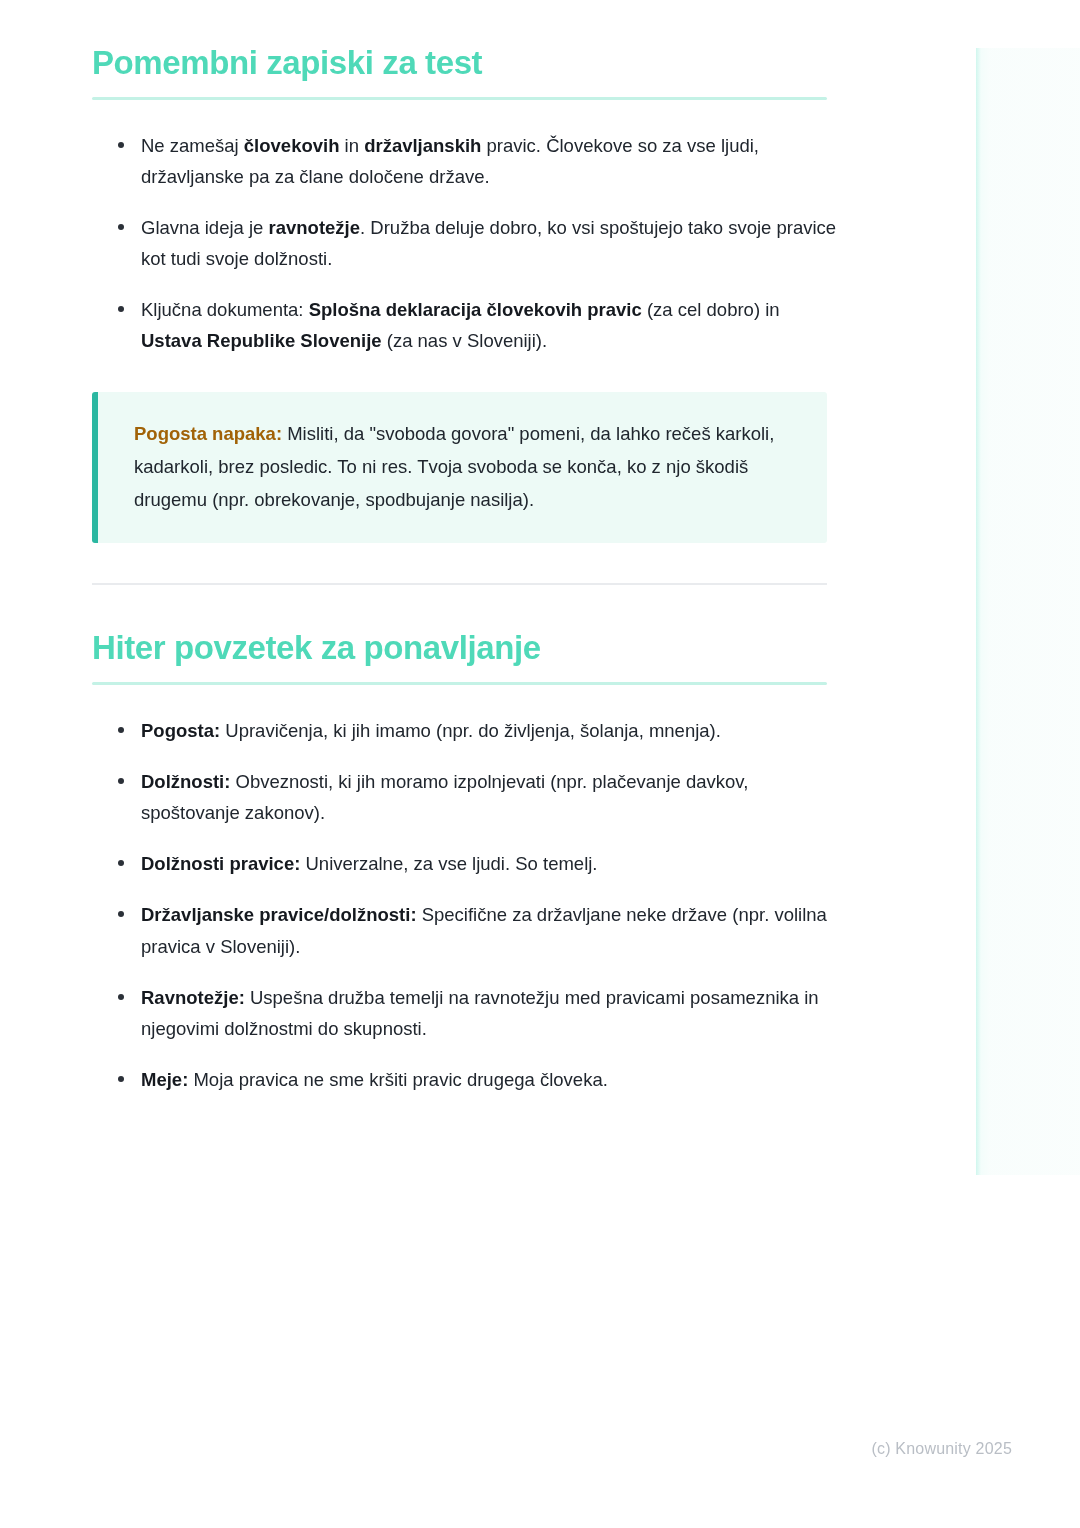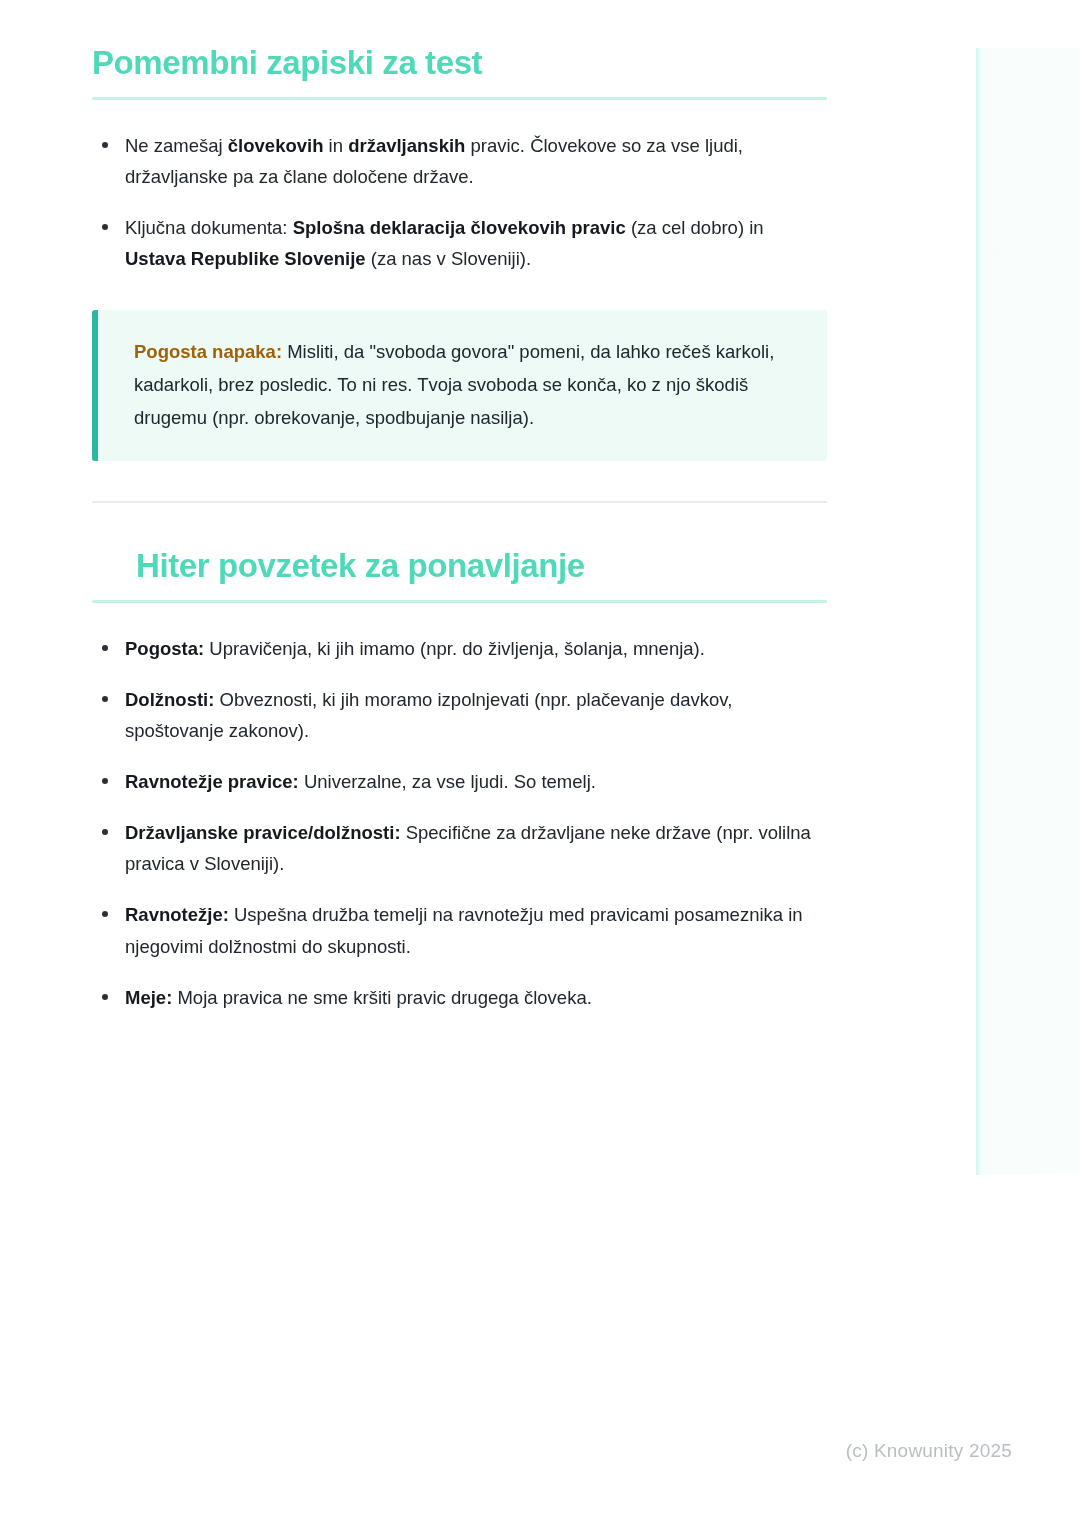--- a/index.html
+++ b/index.html
@@ -61,21 +61,21 @@
     background: #c4f2e6;
     border: 0;
     margin: 0 0 30px 0;
     width: 735px;
     border-radius: 2px;
   }
 
   
   ul.bullets {
     list-style: none;
-    margin: 0;
+    margin: 16px;
     padding: 0;
   }
   ul.bullets > li {
     position: relative;
     padding-left: 33px;
     margin-bottom: 20px;
     font-size: 18.5px;
     line-height: 1.68;
     color: #20262e;
     max-width: 735px;
@@ -117,56 +117,57 @@
     background: #e9ebee;
     border: 0;
     margin: 40px 0 44px 0;
   }
 
   
   .footer {
     position: absolute;
     right: 68px;
     top: 1440px;
-    font-size: 19px;
+    font-size: 16px;
     color: #b9bec5;
     letter-spacing: 0.2px;
   }
 </style>
 </head>
 <body>
 
 <div class="edge-panel"></div>
 
 <div class="page">
 
   <section class="section">
     <h1 class="section-heading" style="color: rgb(79, 217, 184);">Pomembni zapiski za test</h1>
     <div class="heading-rule" style="background: rgb(196, 242, 230);"></div>
 
     <ul class="bullets">
       <li><span>Ne zamešaj </span><b>človekovih</b><span> in </span><b>državljanskih</b><span> pravic. Človekove so za vse ljudi, državljanske pa za člane določene države.</span></li>
+      <li><span>Glavna ideja je </span><b>ravnotežje</b><span>. Družba deluje dobro, ko vsi spoštujejo tako svoje pravice kot tudi svoje dolžnosti.</span></li>
       <li><span>Ključna dokumenta: </span><b>Splošna deklaracija človekovih pravic</b><span> (za cel dobro) in </span><b>Ustava Republike Slovenije</b><span> (za nas v Sloveniji).</span></li>
     </ul>
 
     <div class="callout" style="border-left-color: rgb(43, 183, 161); background: rgb(237, 250, 246);">
       <p><b>Pogosta napaka:</b><span> Misliti, da "svoboda govora" pomeni, da lahko rečeš karkoli, kadarkoli, brez posledic. To ni res. Tvoja svoboda se konča, ko z njo škodiš drugemu (npr. obrekovanje, spodbujanje nasilja).</span></p>
     </div>
   </section>
 
   <hr class="section-divider" style="background: rgb(233, 235, 238);">
 
   <section class="section">
-    <h2 class="section-heading" style="color: rgb(79, 217, 184); margin-left: 44px;">Hiter povzetek za ponavljanje</h2>
+    <h2 class="section-heading" style="color: rgb(79, 217, 184);">Hiter povzetek za ponavljanje</h2>
     <div class="heading-rule" style="background: rgb(196, 242, 230);"></div>
 
     <ul class="bullets">
       <li><b>Pogosta:</b><span> Upravičenja, ki jih imamo (npr. do življenja, šolanja, mnenja).</span></li>
       <li><b>Dolžnosti:</b><span> Obveznosti, ki jih moramo izpolnjevati (npr. plačevanje davkov, spoštovanje zakonov).</span></li>
-      <li><b>Ravnotežje pravice:</b><span> Univerzalne, za vse ljudi. So temelj.</span></li>
+      <li><b>Dolžnosti pravice:</b><span> Univerzalne, za vse ljudi. So temelj.</span></li>
       <li><b>Državljanske pravice/dolžnosti:</b><span> Specifične za državljane neke države (npr. volilna pravica v Sloveniji).</span></li>
       <li><b>Ravnotežje:</b><span> Uspešna družba temelji na ravnotežju med pravicami posameznika in njegovimi dolžnostmi do skupnosti.</span></li>
       <li><b>Meje:</b><span> Moja pravica ne sme kršiti pravic drugega človeka.</span></li>
     </ul>
   </section>
 
 </div>
 
 <div class="footer" style="color: rgb(185, 190, 197);">(c) Knowunity 2025</div>
 

